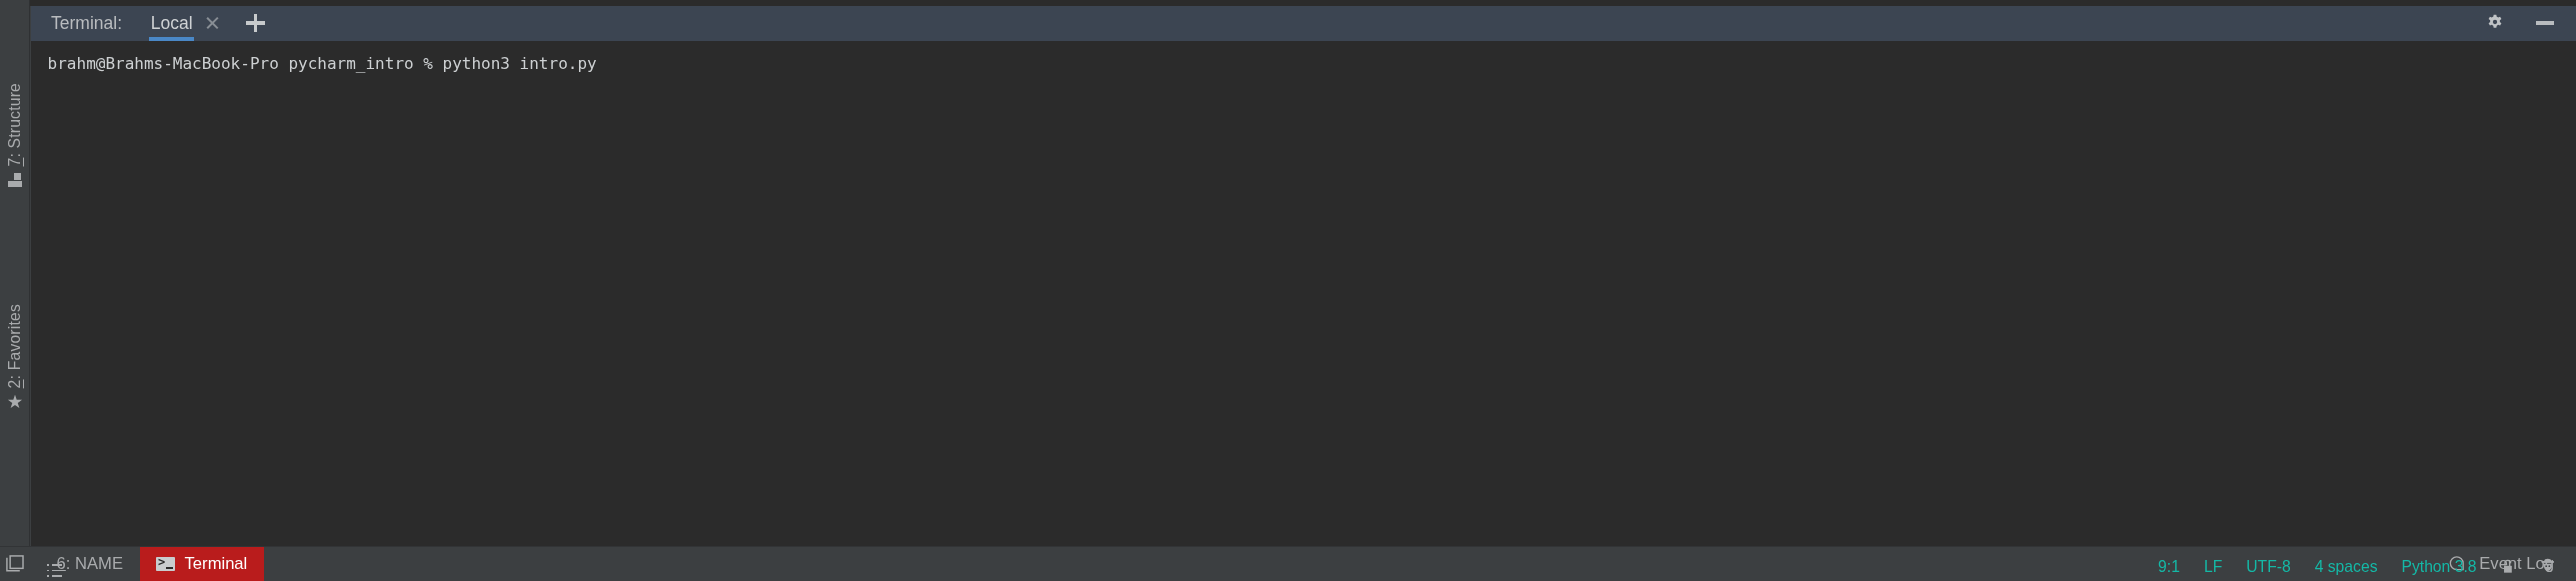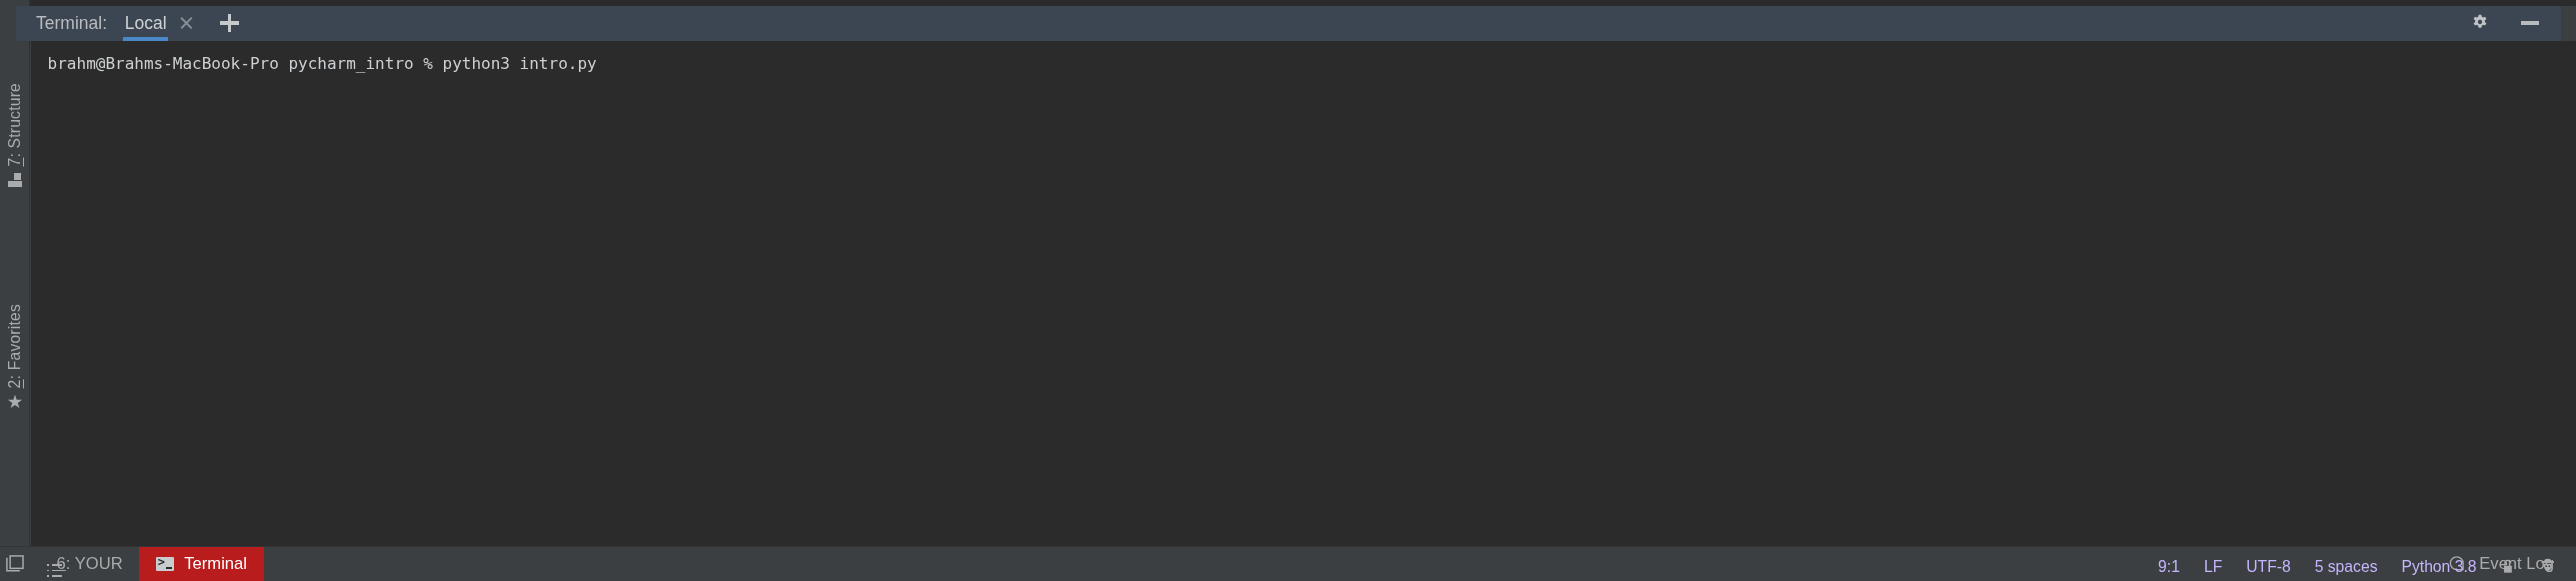--- a/index.html
+++ b/index.html
@@ -89,35 +89,35 @@
   .icon-structure i.s1 { left: 5.5px;  top: 0px;  width: 7.4px; height: 6.5px; }
   .icon-structure i.s2 { left: 0px;  top: 7.4px;  width: 6.5px; height: 6.5px; }
   .icon-structure i.s3 { left: 7.4px;  top: 7.4px;  width: 6.5px; height: 6.5px; }
 
   .star-icon { font-size: 18.4px; line-height: 18.4px; color: #a9abad; }
 
   
   .tab-header {
     position: absolute;
     top: 5.5px;
-    left: 16px;
+    left: 31px;
     width: 2545px;
     height: 35px;
     background: #3c4552;
     display: flex;
     align-items: center;
   }
   .tab-header-title {
     margin-left: 20px;
     color: #b9bcbf;
     font-size: 17.5px;
   }
   .tab-chip {
     position: relative;
-    margin-left: 16px;
+    margin-left: 27px;
     height: 35px;
     display: flex;
     align-items: center;
     padding: 0 1.8px;
   }
   .tab-chip-label {
     color: #cfd2d4;
     font-size: 17.5px;
   }
   .tab-chip-underline {
@@ -285,21 +285,21 @@
   }
   .icon-eventlog { width: 17.5px; height: 17.5px; display:block; }
   .status-items {
     position: absolute;
     right: 20px;
     top: 552px;
     height: 29.5px;
     display: flex;
     align-items: center;
     gap: 24px;
-    color: #c4b5fd;
+    color: #14b8a6;
     font-size: 15.7px;
     white-space: nowrap;
   }
   .icon-lock { width: 14px; height: 15.7px; display: block; }
   .icon-inspector { width: 17.5px; height: 17.5px; display: block; }
 </style>
 </head>
 <body>
 
 <div id="app">
@@ -369,21 +369,21 @@
     </div>
 
     <div class="bb-tab">
       <span>
         <span class="icon-todo">
           <i class="d r0"></i><i class="l r0"></i>
           <i class="d r1"></i><i class="l r1"></i>
           <i class="d r2"></i><i class="l r2"></i>
         </span>
       </span>
-      <span><u>6</u><span>: YOUR</span></span>
+      <span><u>6</u><span>: NAME</span></span>
     </div>
 
     <div class="bb-tab active">
       <span class="icon-terminal"></span>
       <span>Terminal</span>
     </div>
 
 
     <div class="bb-right">
       <span>
@@ -393,21 +393,21 @@
       </span>
       <span>Event Log</span>
     </div>
 
   </div>
 
   <div class="status-items">
     <span>9:1</span>
     <span>LF</span>
     <span>UTF-8</span>
-    <span>5 spaces</span>
+    <span>4 spaces</span>
     <span>Python 3.8</span>
     <span>
       <svg class="icon-lock" viewBox="0 0 15 17" aria-hidden="true">
         <path d="M4.2 7V4.6a3.1 3.1 0 0 1 6.2 0" stroke="#a9abad" stroke-width="1.5" fill="none"></path>
         <rect x="3.2" y="7.4" width="8.4" height="7.4" fill="#a9abad"></rect>
       </svg>
     </span>
     <span>
       <svg class="icon-inspector" viewBox="0 0 20 20" aria-hidden="true">
         <rect x="3" y="3.4" width="14" height="2.2" fill="#a9abad"></rect>

